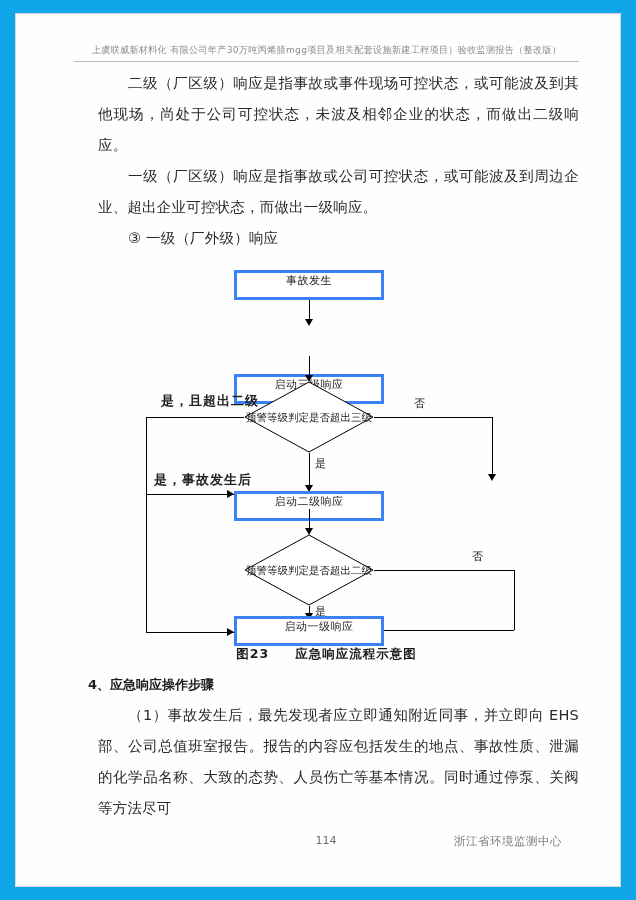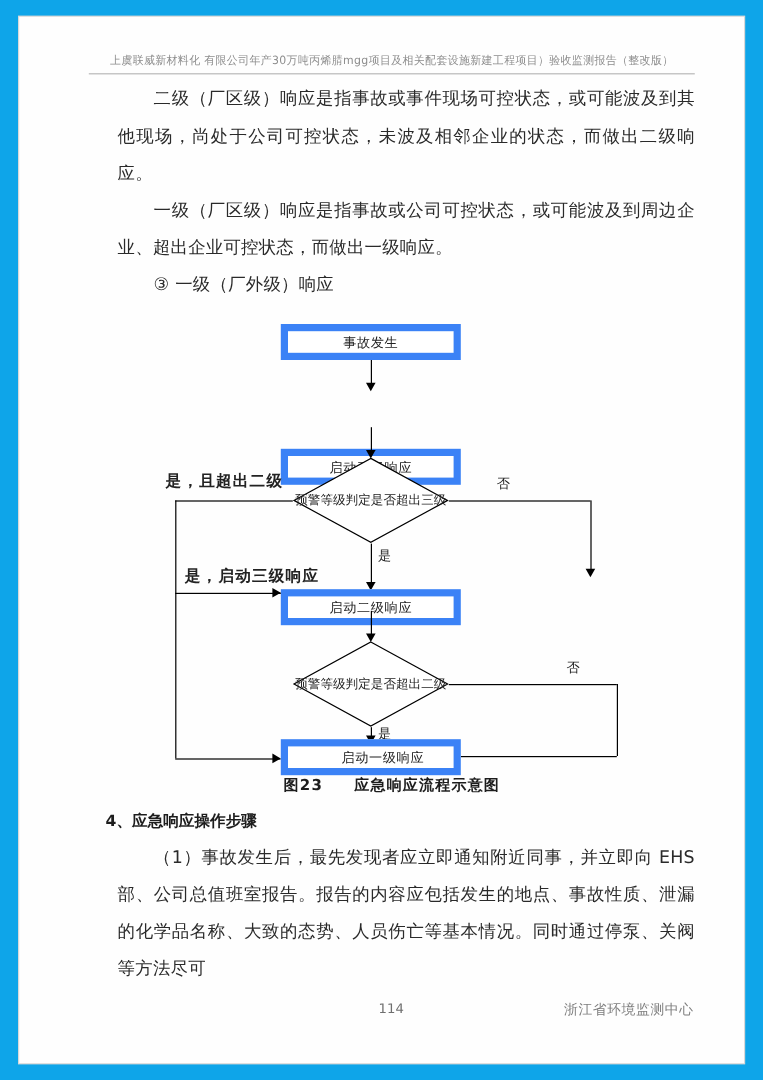--- a/index.html
+++ b/index.html
@@ -77,24 +77,24 @@
   .flow {
     position: relative;
     width: 505px;
     height: 370px;
     margin-top: 12px;
     filter: blur(0.2px);
   }
   .node {
     position: absolute;
     box-sizing: border-box;
-    border: 6px solid #3b82f6;
+    border: 3px solid #3b82f6;
     background: #fff;
     display: flex;
-    align-items: center;
+    align-items: flex-start;
     justify-content: center;
     font-size: 11px;
     color: #222;
     letter-spacing: 0.5px;
   }
   .diamond-wrap {
     position: absolute;
   }
   .diamond {
     position: absolute;
@@ -164,21 +164,21 @@
   .page-number {
     position: absolute;
     left: 50%;
     transform: translateX(-50%);
     font-size: 11px;
     color: #6f6f6f;
     filter: blur(0.3px);
   }
   .footer-right {
     position: absolute;
-    right: 0;
+    right: 16px;
     font-size: 11.5px;
     color: #7d7d7d;
     letter-spacing: 0.5px;
     filter: blur(0.4px);
   }
 </style>
 </head>
 <body>
 
 <div class="page">
@@ -218,33 +218,33 @@
 
         <div class="ln h" style="left:300px; top:151px; width:118px;"></div>
         <div class="ln v" style="left:418px; top:151px; height:60px;"></div>
         <div class="arrow-down" style="left:414px; top:208px;"></div>
         <div class="edge-label" style="left:340px; top:130px;">否</div>
 
         <div class="ln h" style="left:72px; top:151px; width:98px;"></div>
         <div class="ln v" style="left:72px; top:151px; height:215px;"></div>
         <div class="ln h" style="left:72px; top:366px; width:88px;"></div>
         <div class="arrow-right" style="left:153px; top:362px;"></div>
-        <div class="edge-label bold" style="left:64px; top:126px;">是，且超出二级</div>
+        <div class="edge-label bold" style="left:87px; top:126px;">是，且超出二级</div>
 
         <div class="ln v" style="left:235px; top:187px; height:35px;"></div>
         <div class="arrow-down" style="left:231px; top:219px;"></div>
         <div class="edge-label" style="left:241px; top:190px;">是</div>
 
         <div class="node" style="left:160px; top:225px; width:150px; height:30px;">
           <span>启动二级响应</span>
         </div>
         <div class="ln v" style="left:235px; top:243px; height:22px;"></div>
         <div class="arrow-down" style="left:231px; top:262px;"></div>
 
-        <div class="edge-label bold" style="left:80px; top:205px;">是，启动三级响应</div>
+        <div class="edge-label bold" style="left:80px; top:205px;">是，事故发生后</div>
         <div class="ln h" style="left:72px; top:228px; width:88px;"></div>
         <div class="arrow-right" style="left:153px; top:224px;"></div>
 
         <div class="diamond-wrap" style="left:170px; top:268px; width:130px; height:72px;">
           <svg class="diamond" viewBox="0 0 130 72" preserveAspectRatio="none">
             <polygon points="65,1 129,36 65,71 1,36" fill="#ffffff" stroke="#000000" stroke-width="1"></polygon>
           </svg>
           <div class="diamond-label">预警等级判定是否超出二级</div>
         </div>
 

